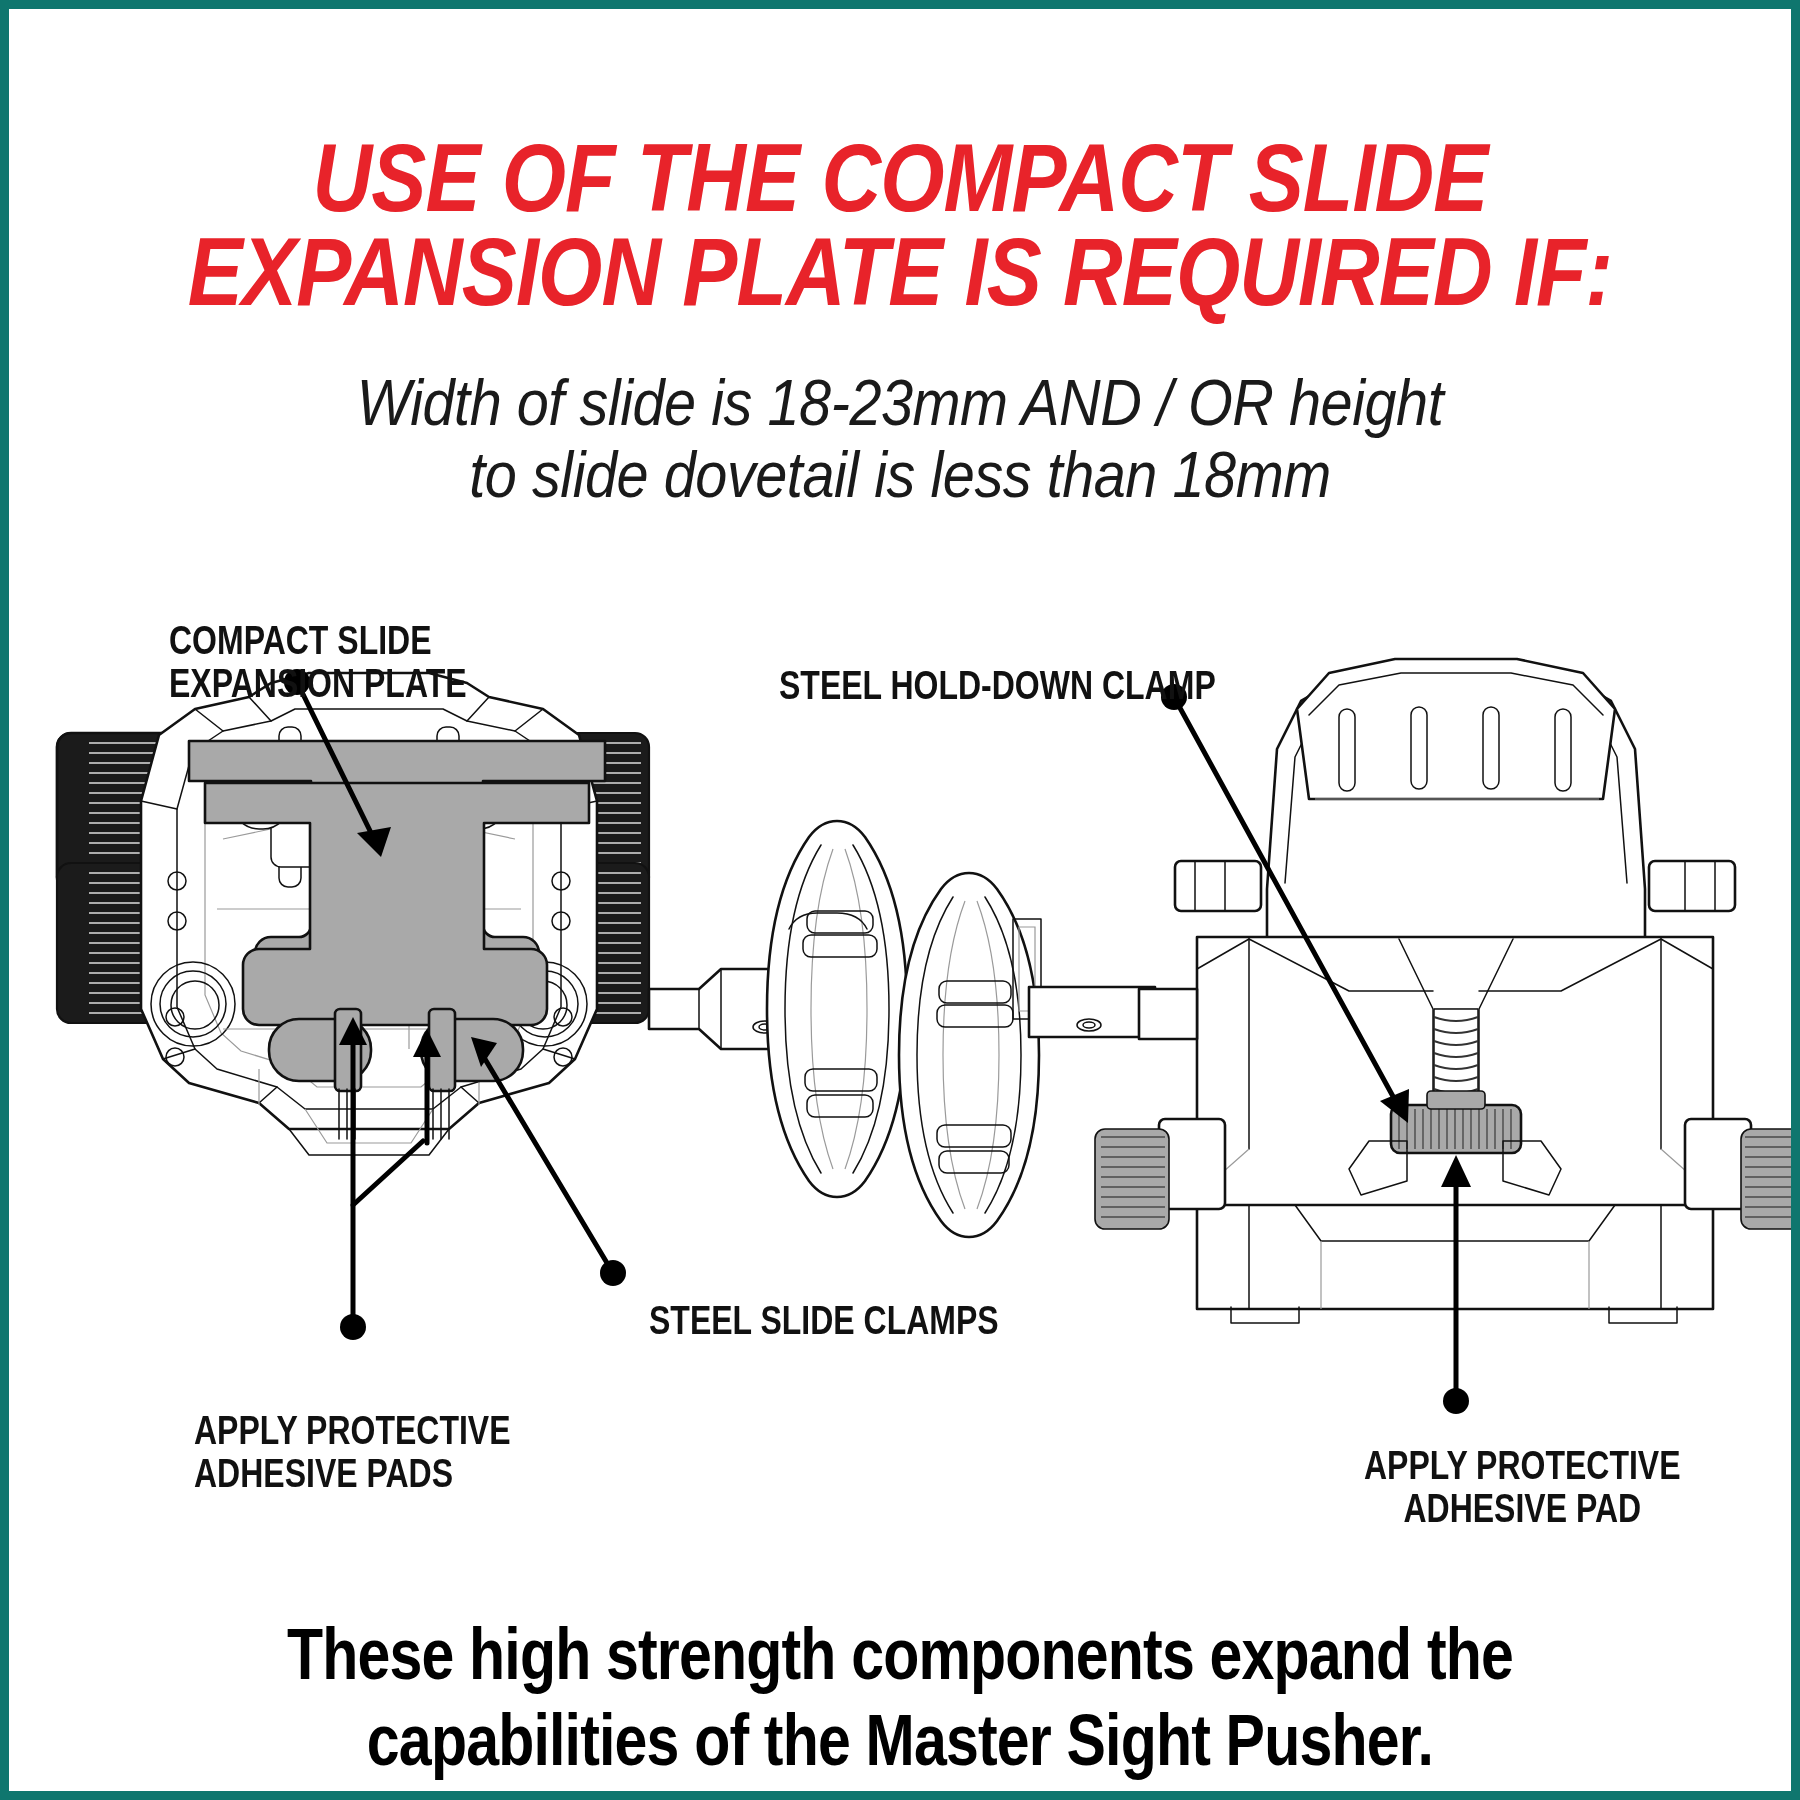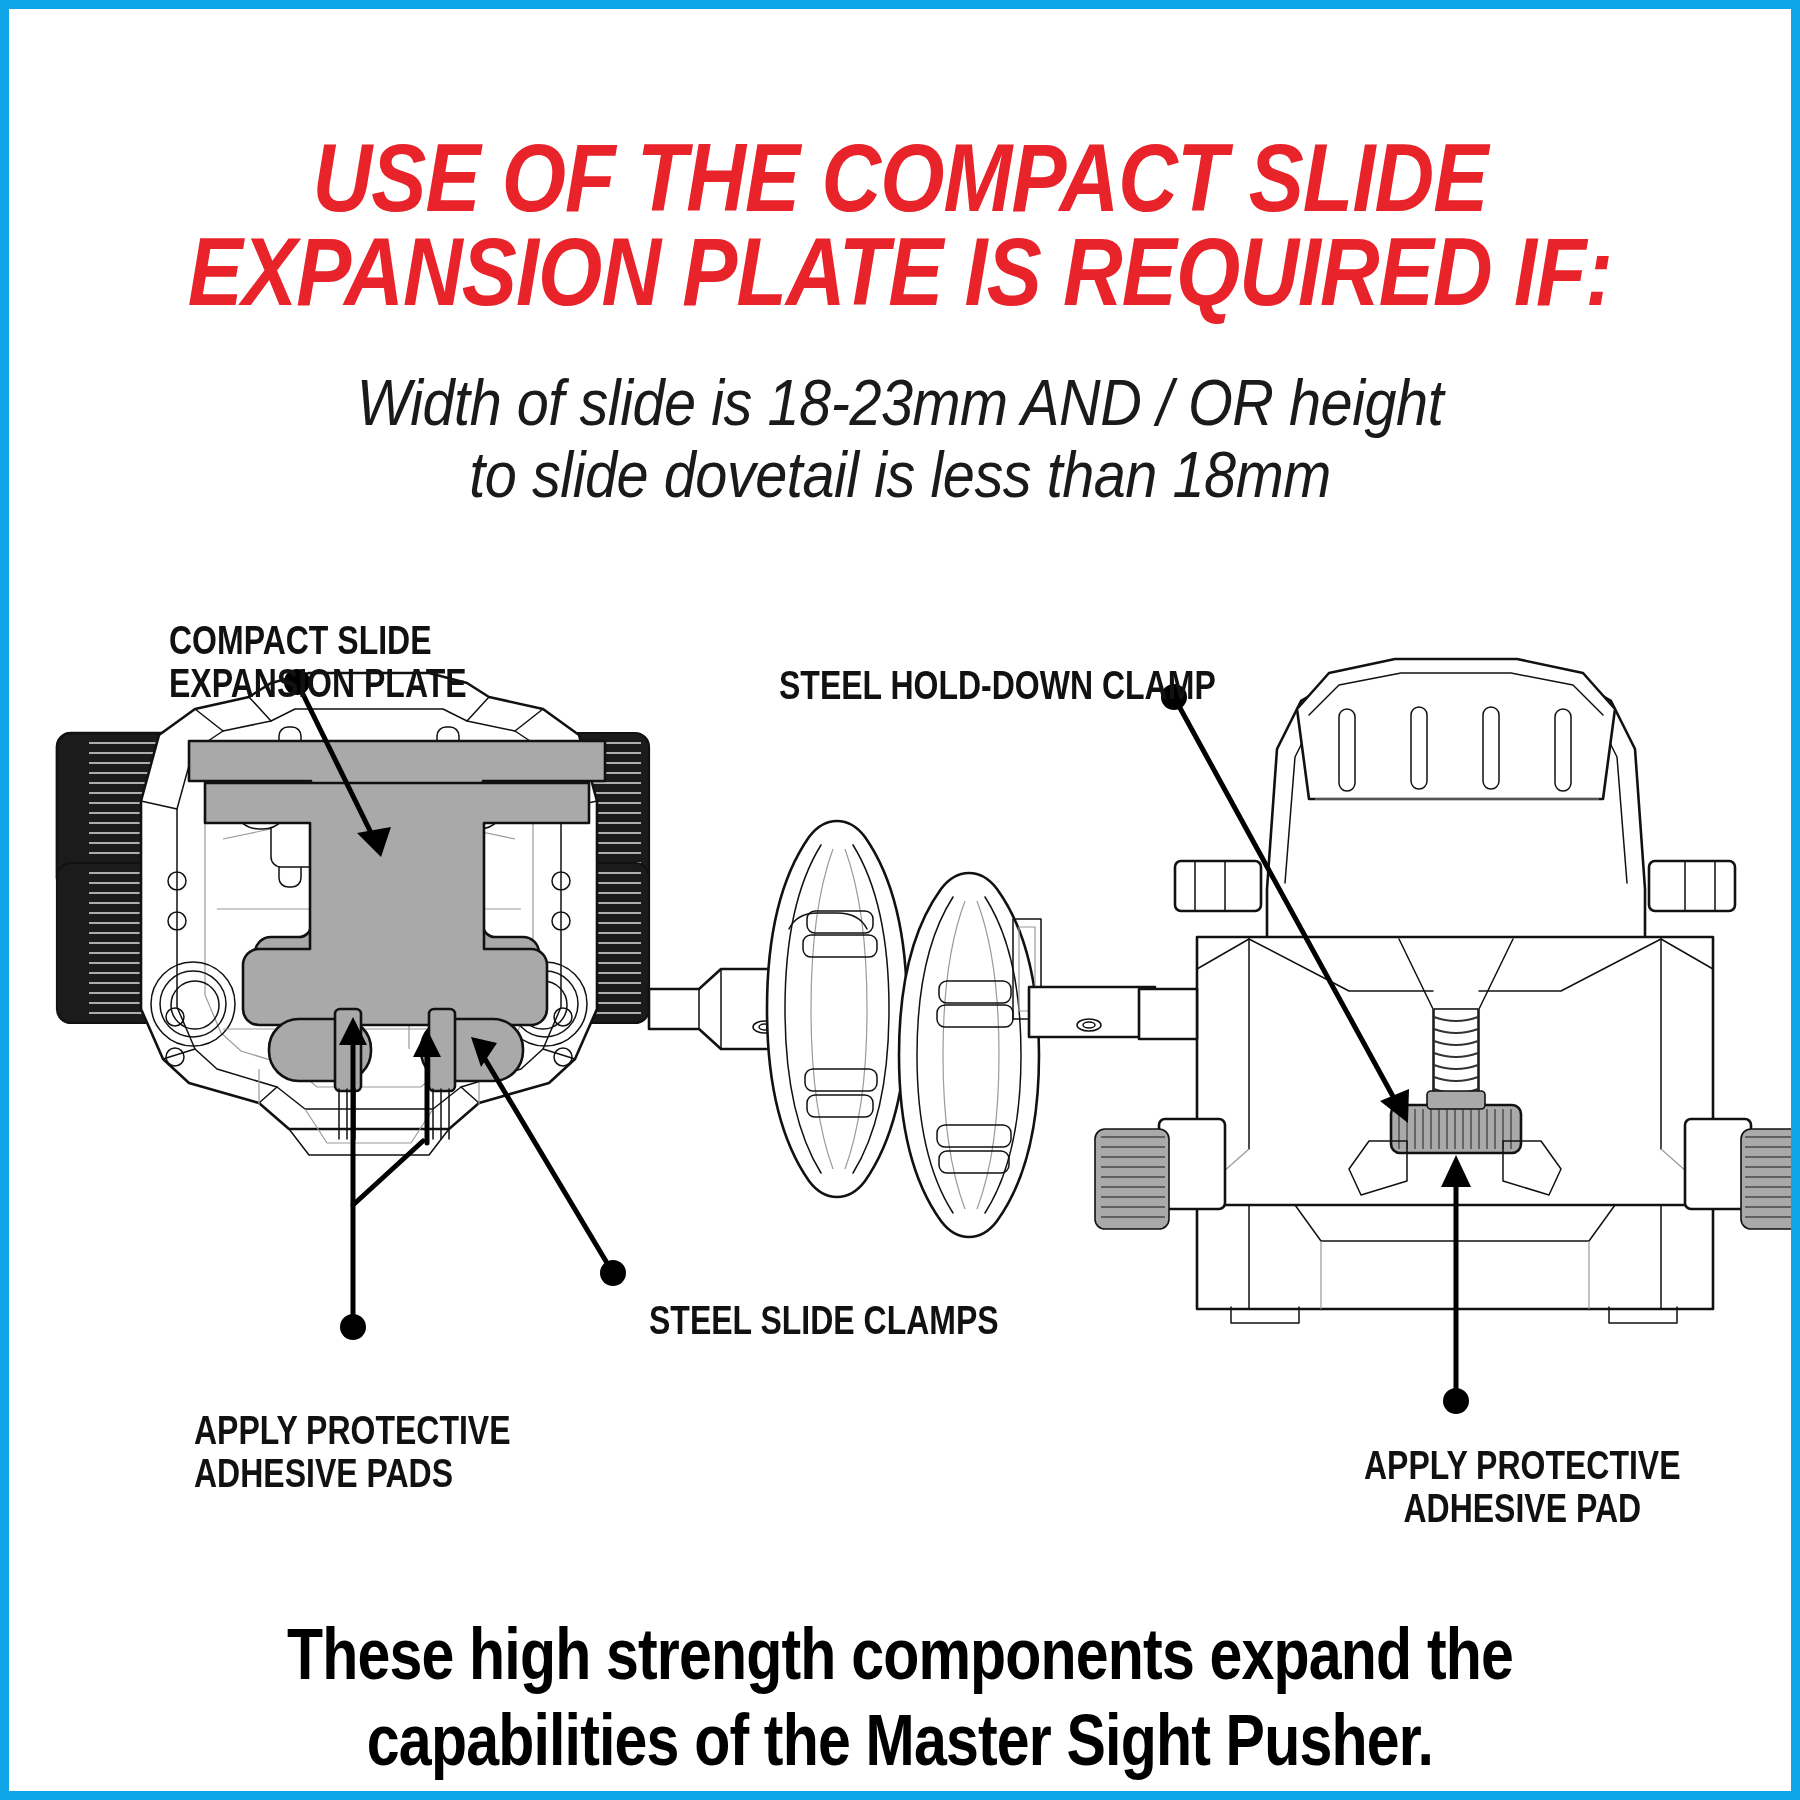--- a/index.html
+++ b/index.html
@@ -6,21 +6,21 @@
     margin: 0;
     padding: 0;
     background: #ffffff;
   }
   #page {
     position: relative;
     width: 1800px;
     height: 1800px;
     background: #ffffff;
     box-sizing: border-box;
-    border: 9px solid #0ea5e9;
+    border: 9px solid #0f766e;
     overflow: hidden;
     font-family: "Liberation Sans", sans-serif;
   }
   .canvas {
     position: absolute;
     inset: 0;
     background: #ffffff;
   }
 
   

